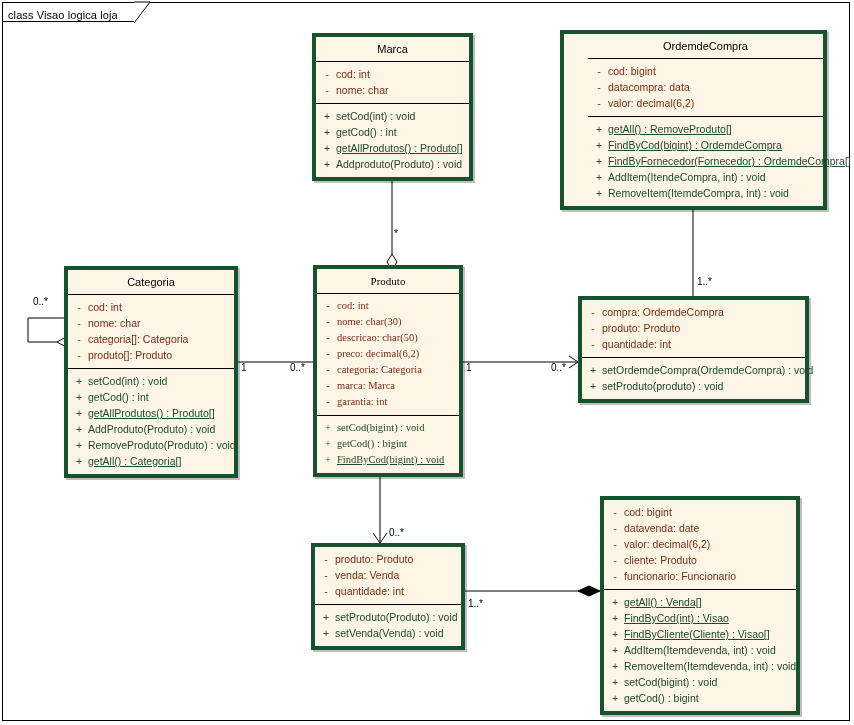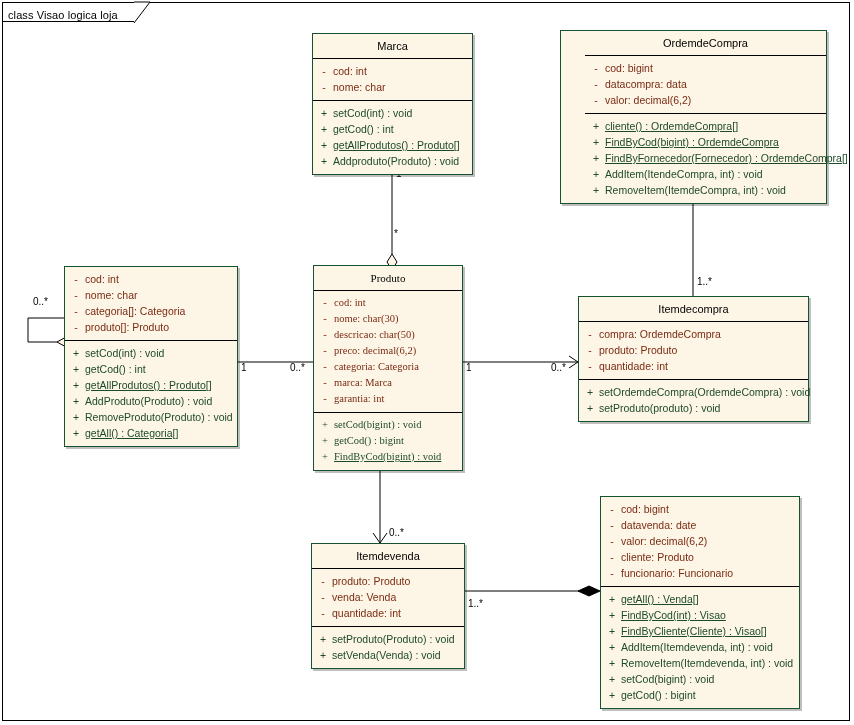--- a/index.html
+++ b/index.html
@@ -5,21 +5,21 @@
   html,body{margin:0;padding:0;background:#ffffff;}
   body{font-family:"Liberation Sans","DejaVu Sans",sans-serif;}
   #canvas{position:relative;width:854px;height:725px;background:#ffffff;overflow:hidden;}
 
   
   .frame{position:absolute;left:2px;top:2px;width:848px;height:719px;border:1px solid #000;box-sizing:border-box;background:#fff;}
   .frame-tab{position:absolute;left:2px;top:2px;height:20px;box-sizing:border-box;background:#fff;border:1px solid #000;border-right:none;padding:2px 0 0 5px;}
   .frame-tab-text{font-size:11px;color:#000;line-height:15px;white-space:nowrap;letter-spacing:0.1px;}
 
   
-  .cls{position:absolute;border:1px solid #14532d;background:#fdf6e6;box-sizing:border-box;
+  .cls{position:absolute;border:4px solid #14532d;background:#fdf6e6;box-sizing:border-box;
        box-shadow:2px 2px 0 rgba(0,0,0,0.25);}
   .cls-name{text-align:center;font-size:11px;color:#000;padding:6px 2px 6px 2px;border-bottom:1px solid #000;white-space:nowrap;}
   .cls-sec{border-bottom:1px solid #000;padding:4px 2px 5px 2px;}
   .cls-sec:last-child{border-bottom:none;}
   .row{display:flex;align-items:flex-start;font-size:10.5px;line-height:16px;color:#7a2b14;white-space:nowrap;}
   .row .vis{width:18px;flex:0 0 18px;text-align:center;color:#7a2b14;}
   .row .txt{flex:1 1 auto;}
   .ops .row{color:#1d4a2b;}
   .ops .row .vis{color:#1d4a2b;}
   .stat{text-decoration:underline;}
@@ -123,21 +123,21 @@
           <span class="txt">datacompra:  data</span>
         </div>
         <div class="row">
           <span class="vis">-</span>
           <span class="txt">valor:  decimal(6,2)</span>
         </div>
       </div>
     <div class="cls-sec ops">
         <div class="row">
           <span class="vis">+</span>
-          <span class="txt stat">cliente() : OrdemdeCompra[]</span>
+          <span class="txt stat">getAll() : RemoveProduto[]</span>
         </div>
         <div class="row">
           <span class="vis">+</span>
           <span class="txt stat">FindByCod(bigint) : OrdemdeCompra</span>
         </div>
         <div class="row">
           <span class="vis">+</span>
           <span class="txt stat">FindByFornecedor(Fornecedor) : OrdemdeCompra[]</span>
         </div>
         <div class="row">
@@ -145,20 +145,21 @@
           <span class="txt">AddItem(ItendeCompra, int) : void</span>
         </div>
         <div class="row">
           <span class="vis">+</span>
           <span class="txt">RemoveItem(ItemdeCompra, int) : void</span>
         </div>
       </div>
   </div>
 
   <div class="cls" style="left:64px;top:266px;width:174px;">
+    <div class="cls-name">Categoria</div>
     <div class="cls-sec attrs">
         <div class="row">
           <span class="vis">-</span>
           <span class="txt">cod:  int</span>
         </div>
         <div class="row">
           <span class="vis">-</span>
           <span class="txt">nome:  char</span>
         </div>
         <div class="row">
@@ -240,21 +241,20 @@
           <span class="txt">getCod() : bigint</span>
         </div>
         <div class="row">
           <span class="vis">+</span>
           <span class="txt stat">FindByCod(bigint) : void</span>
         </div>
       </div>
   </div>
 
   <div class="cls" style="left:578px;top:296px;width:231px;">
-    <div class="cls-name">Itemdecompra</div>
     <div class="cls-sec attrs">
         <div class="row">
           <span class="vis">-</span>
           <span class="txt">compra:  OrdemdeCompra</span>
         </div>
         <div class="row">
           <span class="vis">-</span>
           <span class="txt">produto:  Produto</span>
         </div>
         <div class="row">
@@ -268,21 +268,20 @@
           <span class="txt">setOrdemdeCompra(OrdemdeCompra) : void</span>
         </div>
         <div class="row">
           <span class="vis">+</span>
           <span class="txt">setProduto(produto) : void</span>
         </div>
       </div>
   </div>
 
   <div class="cls" style="left:311px;top:543px;width:154px;">
-    <div class="cls-name">Itemdevenda</div>
     <div class="cls-sec attrs">
         <div class="row">
           <span class="vis">-</span>
           <span class="txt">produto:  Produto</span>
         </div>
         <div class="row">
           <span class="vis">-</span>
           <span class="txt">venda:  Venda</span>
         </div>
         <div class="row">

